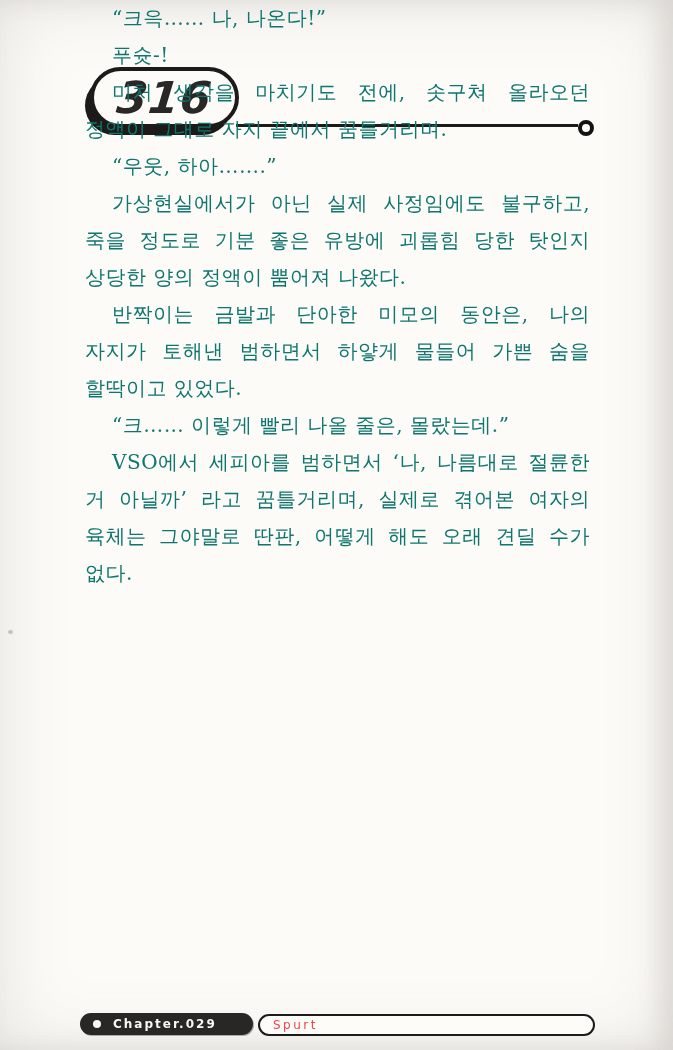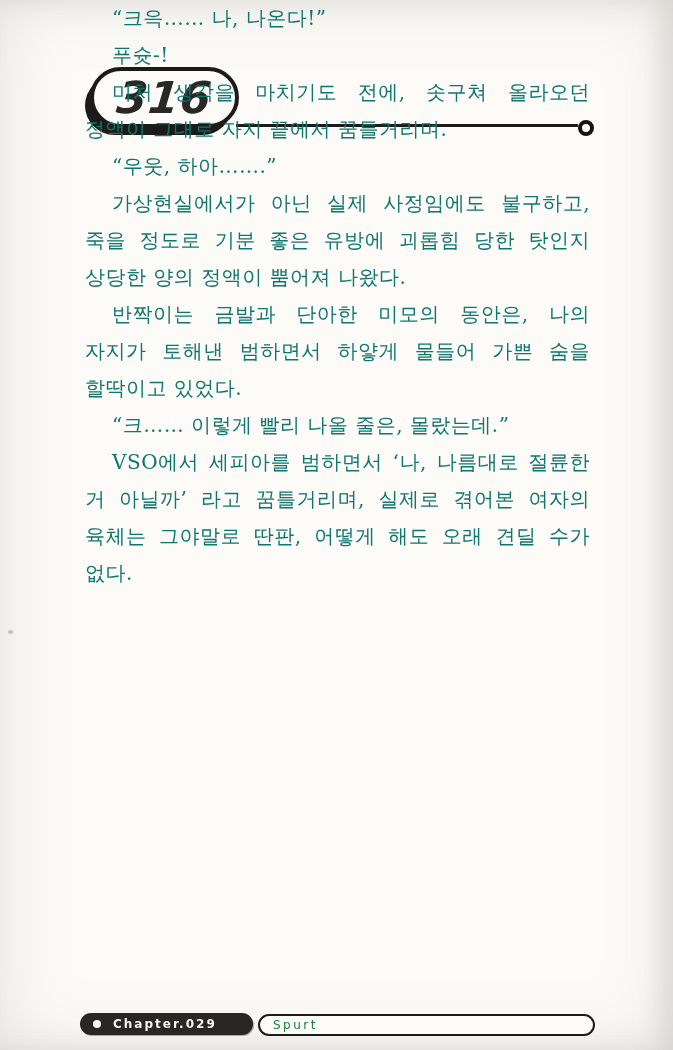--- a/index.html
+++ b/index.html
@@ -106,21 +106,21 @@
     position: absolute;
     left: 258px; top: 3px;
     width: 333px; height: 18px;
     background: #fdfcf9;
     border: 2px solid #1d1b19;
     border-radius: 11px;
     display: flex; align-items: center;
   }
   .section-pill .label {
     margin-left: 13px;
-    color: #15803d;
+    color: #ef4444;
     font-family: "DejaVu Sans", "Liberation Sans", sans-serif;
     font-size: 12px;
     font-weight: 500;
     letter-spacing: 2.5px;
     line-height: 1;
   }
   
   .speck {
     position: absolute;
     left: 8px; top: 630px;

